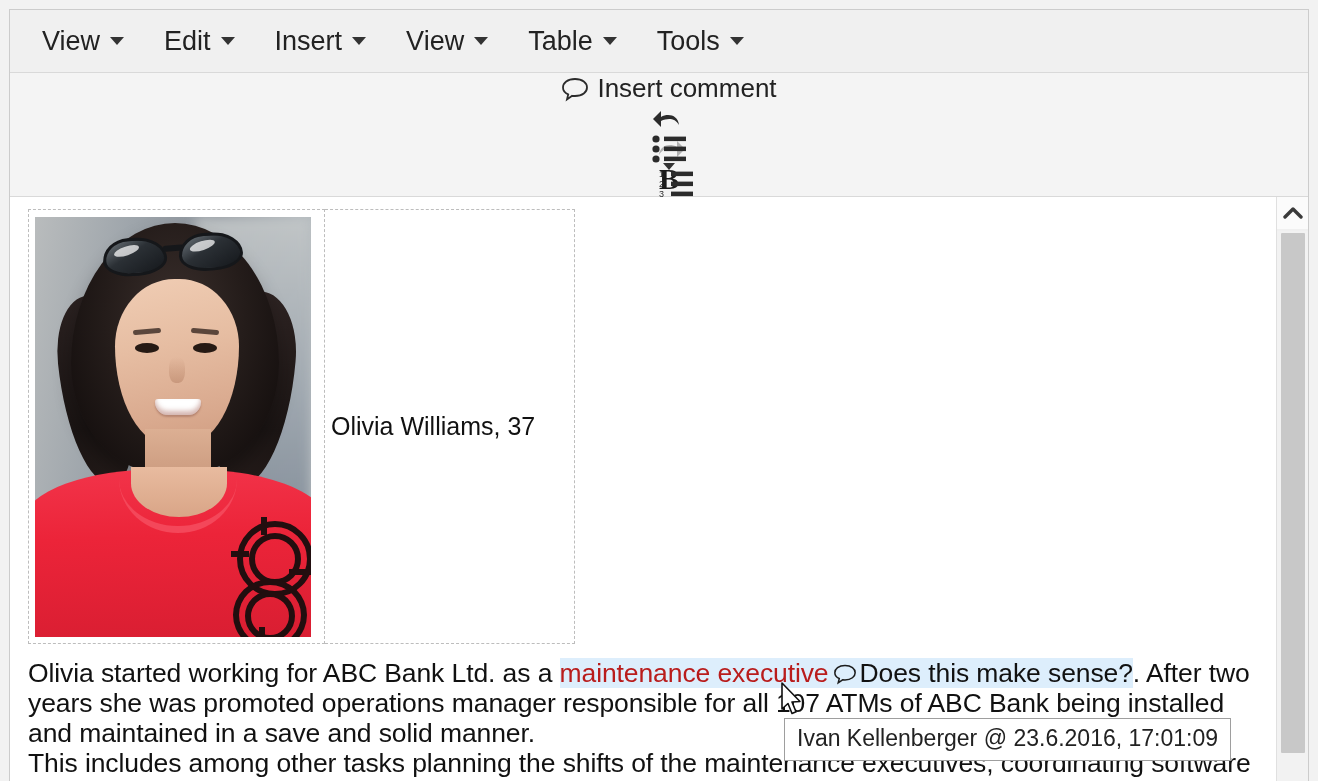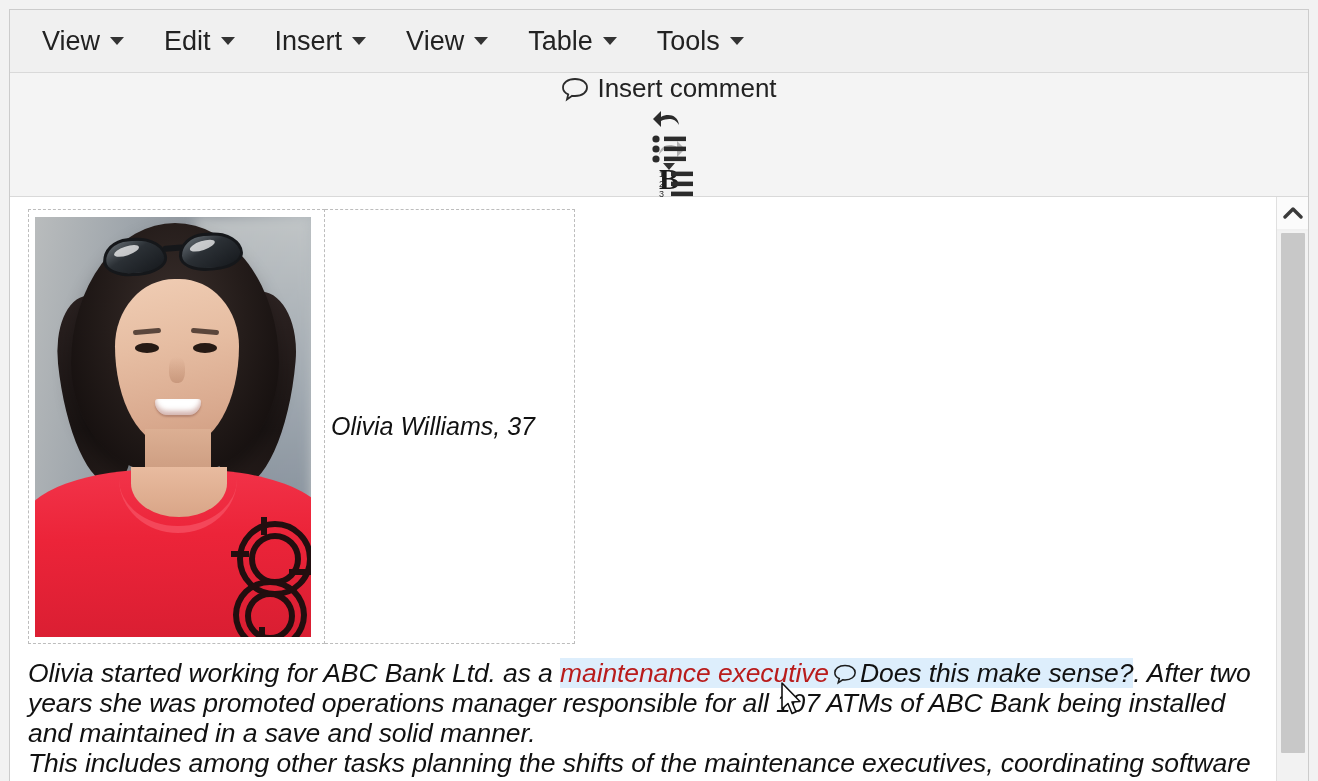--- a/index.html
+++ b/index.html
@@ -118,21 +118,20 @@
     font-size: 26px; font-weight: bold; color: #2b2b2b;
     font-family: "Liberation Sans", sans-serif;
   }
 
   
   .content-wrap {
     position: relative;
     height: 584px;
     background: #ffffff;
     overflow: hidden;
-    font-style: italic;
   }
   .doc {
     position: absolute;
     left: 0; top: 0;
     width: 1266px;
     height: 584px;
     padding: 12px 18px 0 18px;
     box-sizing: border-box;
     background: #ffffff;
     overflow: hidden;
@@ -624,20 +623,23 @@
         </tbody>
           </table>
 
         <p class="para"><span>Olivia started working for ABC Bank Ltd. as a </span><span class="comment-span"><span class="comment-target">maintenance executive</span><span class="comment-bubble-inline"><svg width="24" height="22" viewBox="0 0 28 26">
                   <path d="M14 3 C6.5 3 2 7 2 11.5 C2 14.4 4 17 7.2 18.4 L6 23.4 L11.2 19.8 C12.1 19.9 13 20 14 20 C21.5 20 26 16 26 11.5 C26 7 21.5 3 14 3 Z" fill="none" stroke="#1c1c1c" stroke-width="1.8"></path>
                 </svg></span><span>Does this make sense?</span></span><span>. After two years she was promoted operations manager responsible for all 107 ATMs of ABC Bank being installed and maintained in a save and solid manner.</span></p>
 
         <p class="para second"><span>This includes among other tasks planning the shifts of the maintenance executives, coordinating software</span></p>
       </div>
 
+      <div class="tooltip" style="left:774px; top:521px;">
+        <span>Ivan Kellenberger @ 23.6.2016, 17:01:09</span>
+      </div>
 
       <div class="cursor" style="left:770px; top:485px;">
         <svg width="22" height="34" viewBox="0 0 22 34">
           <path d="M2 1 L2 27 L8 21.5 L12 31.5 L16 29.8 L12 20 L20 19.5 Z" fill="#ffffff" stroke="#111111" stroke-width="1.6" stroke-linejoin="round"></path>
         </svg>
       </div>
 
       <div class="scrollbar">
         <div class="sb-arrow">
           <span>

